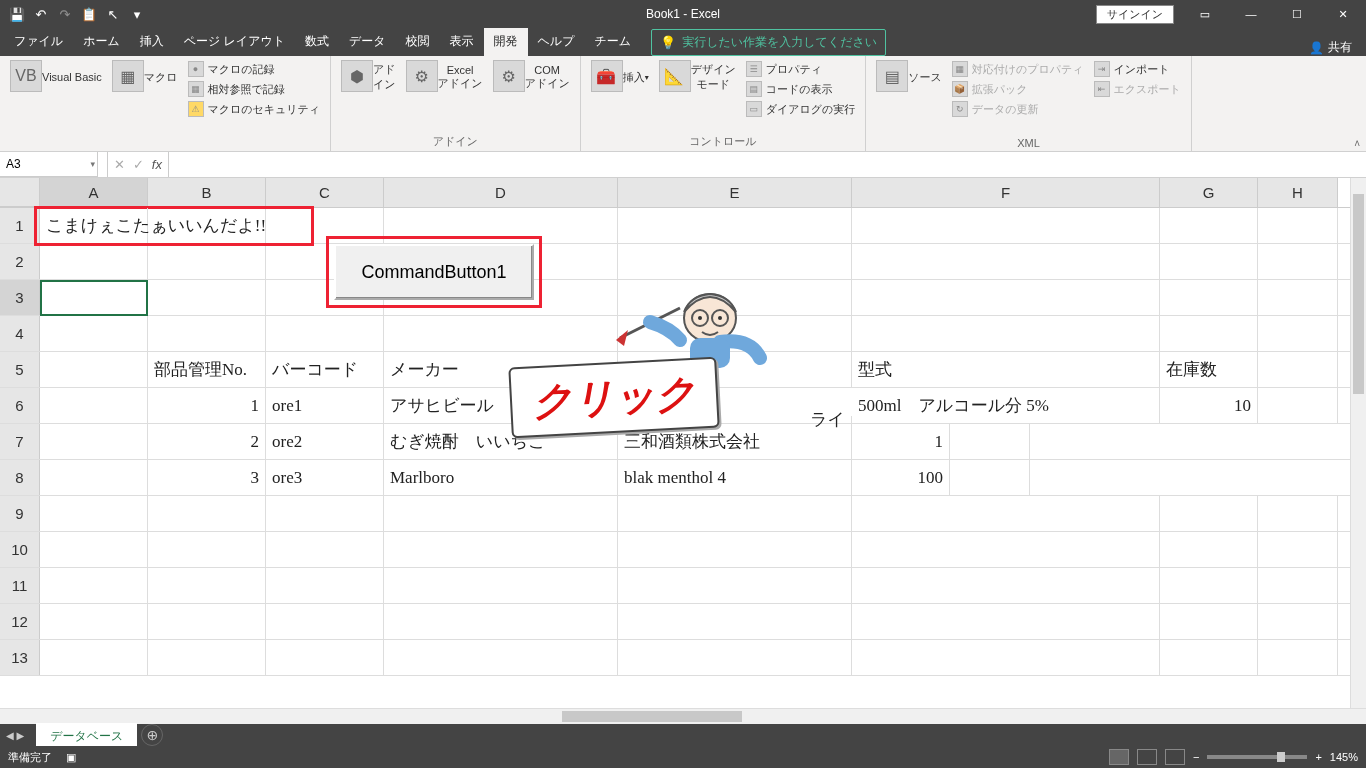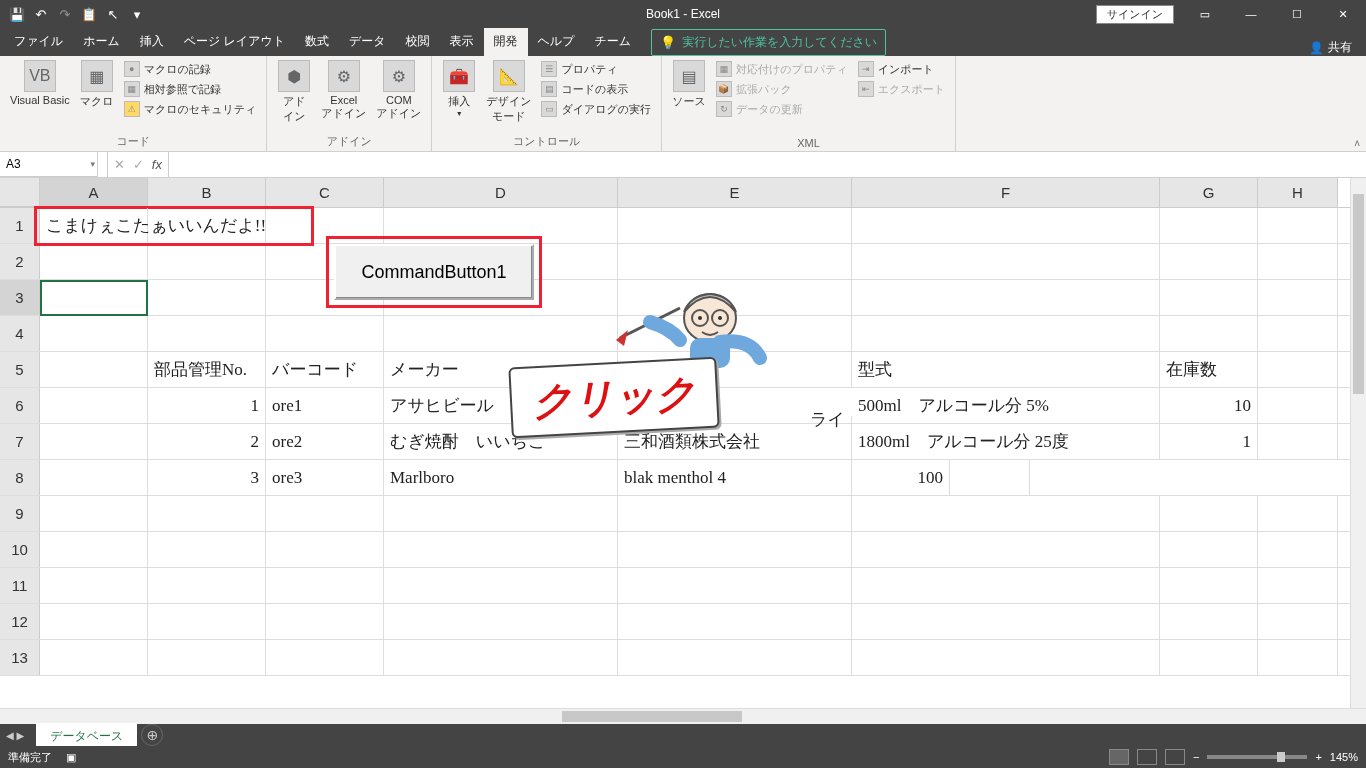--- a/index.html
+++ b/index.html
@@ -15,21 +15,21 @@
   .menubar { height: 28px; background: #444; display: flex; align-items: flex-end; padding-left: 4px; }
   .menu-tab { color: #fff; padding: 5px 10px 6px; font-size: 12px; cursor: pointer; }
   .menu-tab.active { background: #f3f2f1; color: #222; }
   .tell-me { display: flex; align-items: center; color: #4fc3a1; font-size: 12px; margin-left: 10px; padding: 4px 8px; border: 1px solid #4fc3a1; border-radius: 2px; }
   .bulb { color: #ffd966; margin-right: 6px; font-size: 13px; }
   .share { margin-left: auto; color: #fff; padding: 0 14px; font-size: 12px; display: flex; align-items: center; }
   .ribbon { height: 96px; background: #f3f2f1; border-bottom: 1px solid #d0d0d0; display: flex; position: relative; }
   .rgroup { display: flex; flex-direction: column; border-right: 1px solid #d0d0d0; padding: 2px 6px 0; }
   .rgroup-body { display: flex; flex: 1; align-items: flex-start; gap: 2px; }
   .rgroup-label { text-align: center; font-size: 11px; color: #666; padding: 1px 0 2px; }
-  .rbig { display: flex; flex-direction: column; align-items: center; justify-content: flex-start; padding: 2px 4px; min-width: 42px; font-size: 11px; color: #333; text-align: center; }
+  .rbig { display: flex; align-items: center; justify-content: flex-start; padding: 2px 4px; min-width: 42px; font-size: 11px; color: #333; text-align: center; }
   .rbig .ico { width: 32px; height: 32px; background: #d9d9d9; border: 1px solid #bbb; margin-bottom: 2px; display:flex;align-items:center;justify-content:center;font-size:16px;color:#666;}
   .rvert { display: flex; flex-direction: column; gap: 2px; padding-top: 2px; }
   .rsmall { display: flex; align-items: center; font-size: 11px; color: #333; padding: 1px 4px; white-space: nowrap; }
   .rsmall.disabled { color: #aaa; }
   .rsmall .sico { width: 16px; height: 16px; background: #d9d9d9; border: 1px solid #bbb; margin-right: 4px; display:inline-flex;align-items:center;justify-content:center;font-size:9px;color:#888;}
   .collapse-ribbon { position: absolute; right: 6px; bottom: 2px; font-size: 10px; color: #666; }
   .formulabar { height: 26px; background: #fff; border-bottom: 1px solid #d0d0d0; display: flex; align-items: stretch; }
   .namebox { width: 98px; border: 1px solid #ccc; border-top: none; border-left: none; display: flex; align-items: center; padding: 0 6px; font-size: 12px; background: #fff; position: relative; }
   .namebox .dd { position: absolute; right: 2px; font-size: 9px; color: #777; }
   .fx-btns { display: flex; align-items: center; border-right: 1px solid #ccc; padding: 0 6px; gap: 8px; color: #aaa; font-size: 13px; }
@@ -133,21 +133,20 @@
         <div class="rsmall">
             <span class="sico">▦</span>
             <span>相対参照で記録</span>
           </div>
         <div class="rsmall">
             <span class="sico" style="background:#ffd966;">⚠</span>
             <span>マクロのセキュリティ</span>
           </div>
       </div>
     </div>
-    <div class="rgroup-label">コード</div>
   </div>
   <div class="rgroup">
     <div class="rgroup-body">
       <div class="rbig">
           <div class="ico">⬢</div>
           <span style="white-space:pre;">アド
 イン</span>
         </div>
       <div class="rbig">
           <div class="ico">⚙</div>
@@ -329,21 +328,20 @@
         <div class="cell" style="width:80px"></div>
       </div>
 
     <div class="row">
         <div class="rowhdr">7</div>
         <div class="cell" style="width:108px"></div>
         <div class="cell num" style="width:118px">2</div>
         <div class="cell" style="width:118px">ore2</div>
         <div class="cell" style="width:234px">むぎ焼酎　いいちこ</div>
         <div class="cell" style="width:234px">三和酒類株式会社</div>
-        <div class="cell" style="width:308px">1800ml　アルコール分 25度</div>
         <div class="cell num" style="width:98px">1</div>
         <div class="cell" style="width:80px"></div>
       </div>
 
     <div class="row">
         <div class="rowhdr">8</div>
         <div class="cell" style="width:108px"></div>
         <div class="cell num" style="width:118px">3</div>
         <div class="cell" style="width:118px">ore3</div>
         <div class="cell" style="width:234px">Marlboro</div>

